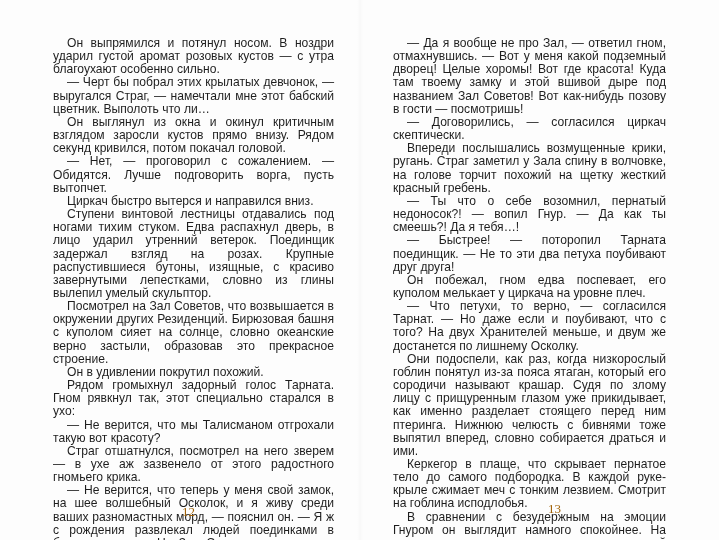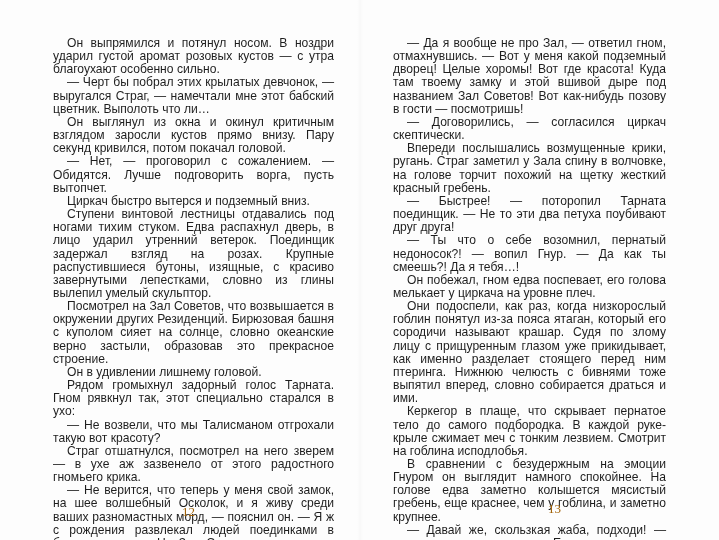--- a/index.html
+++ b/index.html
@@ -19,39 +19,40 @@
 </style>
 </head>
 <body>
 
 <div class="spread">
   <div class="gutter"></div>
 
   <div class="page left">
     <p>Он выпрямился и потянул носом. В ноздри ударил гу­стой аромат розовых кустов — с утра благоухают особенно сильно.</p>
     <p>— Черт бы побрал этих крылатых девчонок, — выругался Страг, — намечтали мне этот бабский цветник. Выполоть что ли…</p>
-    <p>Он выглянул из окна и окинул критичным взглядом за­росли кустов прямо внизу. Пару секунд кривился, потом по­качал головой.</p>
+    <p>Он выглянул из окна и окинул критичным взглядом за­росли кустов прямо внизу. Рядом секунд кривился, потом по­качал головой.</p>
     <p>— Нет, — проговорил с сожалением. — Обидятся. Лучше подговорить ворга, пусть вытопчет.</p>
-    <p>Циркач быстро вытерся и подземный вниз.</p>
+    <p>Циркач быстро вытерся и направился вниз.</p>
     <p>Ступени винтовой лестницы отдавались под ногами ти­хим стуком. Едва распахнул дверь, в лицо ударил утренний ветерок. Поединщик задержал взгляд на розах. Крупные распустившиеся бутоны, изящные, с красиво завернутыми лепестками, словно из глины вылепил умелый скульптор.</p>
     <p>Посмотрел на Зал Советов, что возвышается в окруже­нии других Резиденций. Бирюзовая башня с куполом сияет на солнце, словно океанские верно застыли, образовав это прекрасное строение.</p>
-    <p>Он в удивлении лишнему головой.</p>
+    <p>Он в удивлении покрутил похожий.</p>
     <p>Рядом громыхнул задорный голос Тарната. Гном рявкнул так, этот специально старался в ухо:</p>
-    <p>— Не возвели, что мы Талисманом отгрохали такую вот красоту?</p>
+    <p>— Не верится, что мы Талисманом отгрохали такую вот красоту?</p>
     <p>Страг отшатнулся, посмотрел на него зверем — в ухе аж зазвенело от этого радостного гномьего крика.</p>
     <p>— Не верится, что теперь у меня свой замок, на шее вол­шебный Осколок, и я живу среди ваших разномастных морд, — пояснил он. — Я ж с рождения развлекал людей поединками в бродячем цирке. Но Зал Советов тоже красив, кто спорит.</p>
   </div>
   <div class="pagenum left">12</div>
 
   <div class="page right">
     <p>— Да я вообще не про Зал, — ответил гном, отмахнув­шись. — Вот у меня какой подземный дворец! Целые хоро­мы! Вот где красота! Куда там твоему замку и этой вшивой дыре под названием Зал Советов! Вот как-нибудь позову в гости — посмотришь!</p>
     <p>— Договорились, — согласился циркач скептически.</p>
     <p>Впереди послышались возмущенные крики, ругань. Страг заметил у Зала спину в волчовке, на голове торчит похожий на щетку жесткий красный гребень.</p>
+    <p>— Ты что о себе возомнил, пернатый недоносок?! — во­пил Гнур. — Да как ты смеешь?! Да я тебя…!</p>
     <p>— Быстрее! — поторопил Тарната поединщик. — Не то эти два петуха поубивают друг друга!</p>
-    <p>— Ты что о себе возомнил, пернатый недоносок?! — во­пил Гнур. — Да как ты смеешь?! Да я тебя…!</p>
-    <p>Он побежал, гном едва поспевает, его голова мелькает у циркача на уровне плеч.</p>
+    <p>Он побежал, гном едва поспевает, его куполом мелькает у циркача на уровне плеч.</p>
+    <p>— Что петухи, то верно, — согласился Тарнат. — Но даже если и поубивают, что с того? На двух Хранителей меньше, и двум же достанется по лишнему Осколку.</p>
     <p>Они подоспели, как раз, когда низкорослый гоблин по­нятул из-за пояса ятаган, который его сородичи называют крашар. Судя по злому лицу с прищуренным глазом уже прикидывает, как именно разделает стоящего перед ним птеринга. Нижнюю челюсть с бивнями тоже выпятил впе­ред, словно собирается драться и ими.</p>
     <p>Керкегор в плаще, что скрывает пернатое тело до само­го подбородка. В каждой руке-крыле сжимает меч с тонким лезвием. Смотрит на гоблина исподлобья.</p>
     <p>В сравнении с безудержным на эмоции Гнуром он выгля­дит намного спокойнее. На голове едва заметно колышется мясистый гребень, еще краснее, чем у гоблина, и заметно крупнее.</p>
     <p>— Давай же, скользкая жаба, подходи! — сказал пригла­шающе. — Еще не отомщена кровь моих сородичей! Жал­кие гоблины их вырезали, когда мы только возвели Цита-</p>
   </div>
   <div class="pagenum right">13</div>
 </div>
 
 </body></html>

